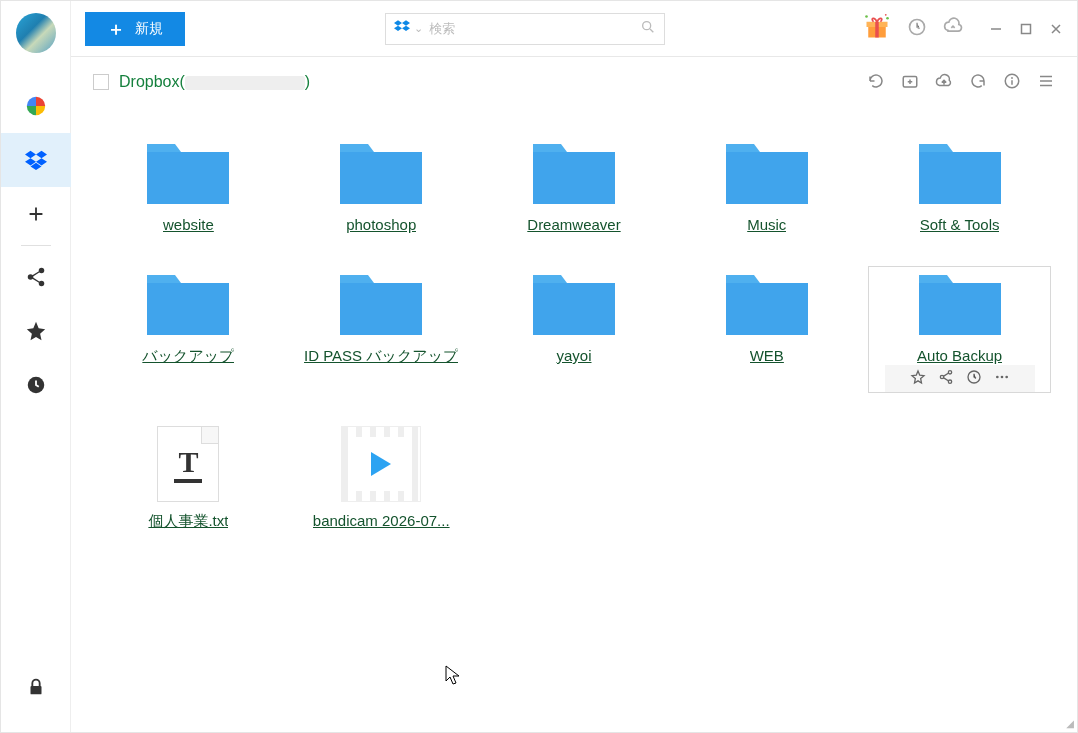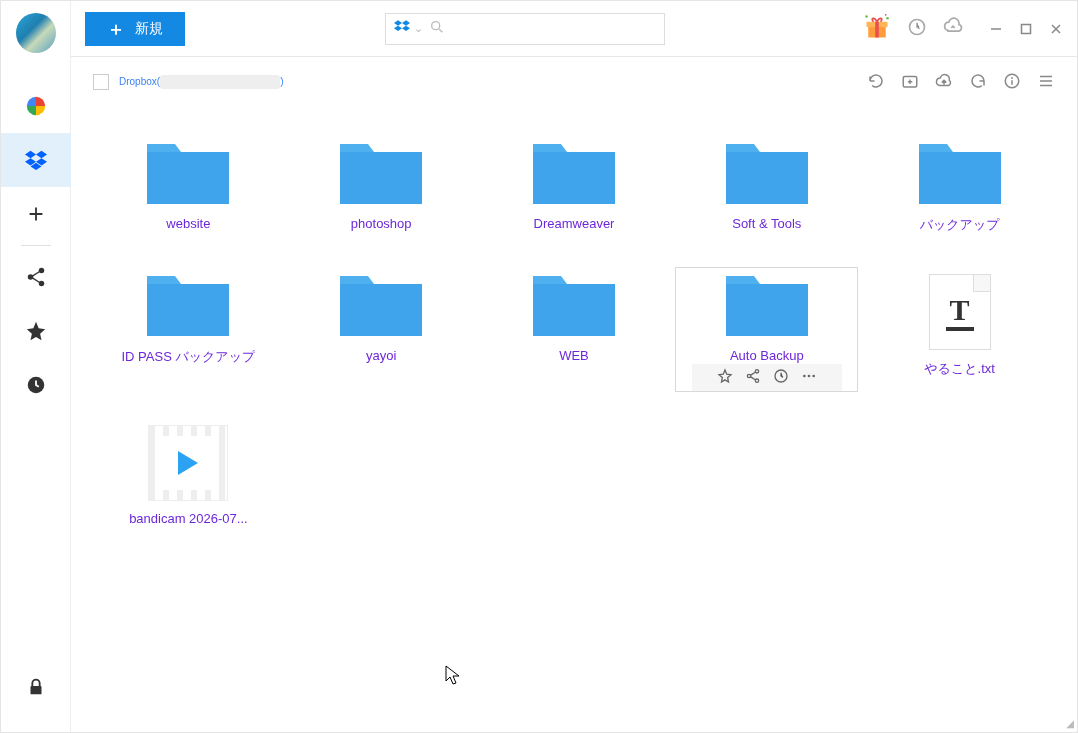--- a/index.html
+++ b/index.html
@@ -95,21 +95,21 @@
 .crumbbar {
   height: 50px;
   display: flex; align-items: center;
   padding: 0 22px;
 }
 .checkbox {
   width: 16px; height: 16px;
   border: 1px solid #ccc;
   margin-right: 10px;
 }
-.crumb-text { color: #3b82f6; font-size: 10px; }
+.crumb-text { color: #15803d; font-size: 16px; }
 .crumb-redacted {
   display: inline-block;
   width: 120px; height: 14px;
   background: #eee;
   border-radius: 3px;
   vertical-align: middle;
 }
 .crumb-actions { margin-left: auto; display: flex; gap: 16px; }
 .ca svg { width: 18px; height: 18px; color: #888; }
 
@@ -152,21 +152,21 @@
 }
 .file-icon.video .play { position:relative; width:0; height:0; border-left:20px solid #2ca3f2; border-top:12px solid transparent; border-bottom:12px solid transparent; }
 .file-icon.image {
   width:112px; height:76px;
   background:#111; display:flex; align-items:center; justify-content:center;
 }
 .file-icon.image .swirl {
   width:50px; height:50px; border-radius:50%;
   background: repeating-conic-gradient(#eee 0deg 10deg, #111 10deg 20deg);
 }
-.item-label { margin-top: 10px; font-size: 13px; color: #6d28d9; max-width: 170px; white-space: nowrap; overflow: hidden; text-overflow: ellipsis;}
+.item-label { margin-top: 10px; font-size: 15px; color: #14532d; max-width: 170px; white-space: nowrap; overflow: hidden; text-overflow: ellipsis; text-decoration: underline;}
 
 .hover-toolbar {
   margin-top: 6px;
   width: 150px;
   background: #f5f5f5;
   display: flex; justify-content: center; gap: 12px;
   padding: 4px 0;
   position: absolute;
   bottom: -30px;
 }
@@ -254,20 +254,21 @@
       <span>新規</span>
     </button>
 
     <div class="searchbox">
       <span class="dropbox-mini">
         <svg viewBox="0 0 24 24">
             <path fill="#0e88e6" d="M6 2 L12 6 L6 10 L0 6 Z M18 2 L24 6 L18 10 L12 6 Z M6 10 L12 14 L6 18 L0 14 Z M18 10 L24 14 L18 18 L12 14 Z"></path>
           </svg>
       </span>
       <span class="chev">⌄</span>
+      <input type="text" placeholder="検索" style="">
       <span class="mag">
         <svg viewBox="0 0 24 24">
             <circle cx="10" cy="10" r="6" stroke="#bbb" stroke-width="2" fill="none"></circle>
             <path stroke="#bbb" stroke-width="2" d="M15 15l5 5"></path>
           </svg>
       </span>
     </div>
 
     <div class="topbar-right">
       <span class="gift">
@@ -365,20 +366,27 @@
             <path class="tab" d="M2 10 L2 2 L30 2 L36 10 Z"></path>
             <rect class="body" x="2" y="10" width="82" height="52"></rect>
           </svg></div>
         <div class="item-label">Dreamweaver</div>
       </div>
       <div class="item">
         <div class="folder-icon"><svg class="folder-svg" viewBox="0 0 86 64">
             <path class="tab" d="M2 10 L2 2 L30 2 L36 10 Z"></path>
             <rect class="body" x="2" y="10" width="82" height="52"></rect>
           </svg></div>
+        <div class="item-label">Music</div>
+      </div>
+      <div class="item">
+        <div class="folder-icon"><svg class="folder-svg" viewBox="0 0 86 64">
+            <path class="tab" d="M2 10 L2 2 L30 2 L36 10 Z"></path>
+            <rect class="body" x="2" y="10" width="82" height="52"></rect>
+          </svg></div>
         <div class="item-label">Soft &amp; Tools</div>
       </div>
       <div class="item">
         <div class="folder-icon"><svg class="folder-svg" viewBox="0 0 86 64">
             <path class="tab" d="M2 10 L2 2 L30 2 L36 10 Z"></path>
             <rect class="body" x="2" y="10" width="82" height="52"></rect>
           </svg></div>
         <div class="item-label">バックアップ</div>
       </div>
       <div class="item">
@@ -426,21 +434,21 @@
               <circle cx="5" cy="12" r="2" fill="#666"></circle>
               <circle cx="12" cy="12" r="2" fill="#666"></circle>
               <circle cx="19" cy="12" r="2" fill="#666"></circle>
             </svg></span>
         </div>
       </div>
       <div class="item">
         <div class="file-icon doc">
           <span class="t-letter">T</span>
         </div>
-        <div class="item-label">やること.txt</div>
+        <div class="item-label">個人事業.txt</div>
       </div>
       <div class="item">
         <div class="file-icon video">
           <div class="play"></div>
         </div>
         <div class="item-label">bandicam 2026-07...</div>
       </div>
       <div class="cursor">
       <svg viewBox="0 0 16 20">
           <path fill="#fff" stroke="#000" stroke-width="1" d="M1 1l0 15 4-4 3 7 3-1-3-7 6 0z"></path>

